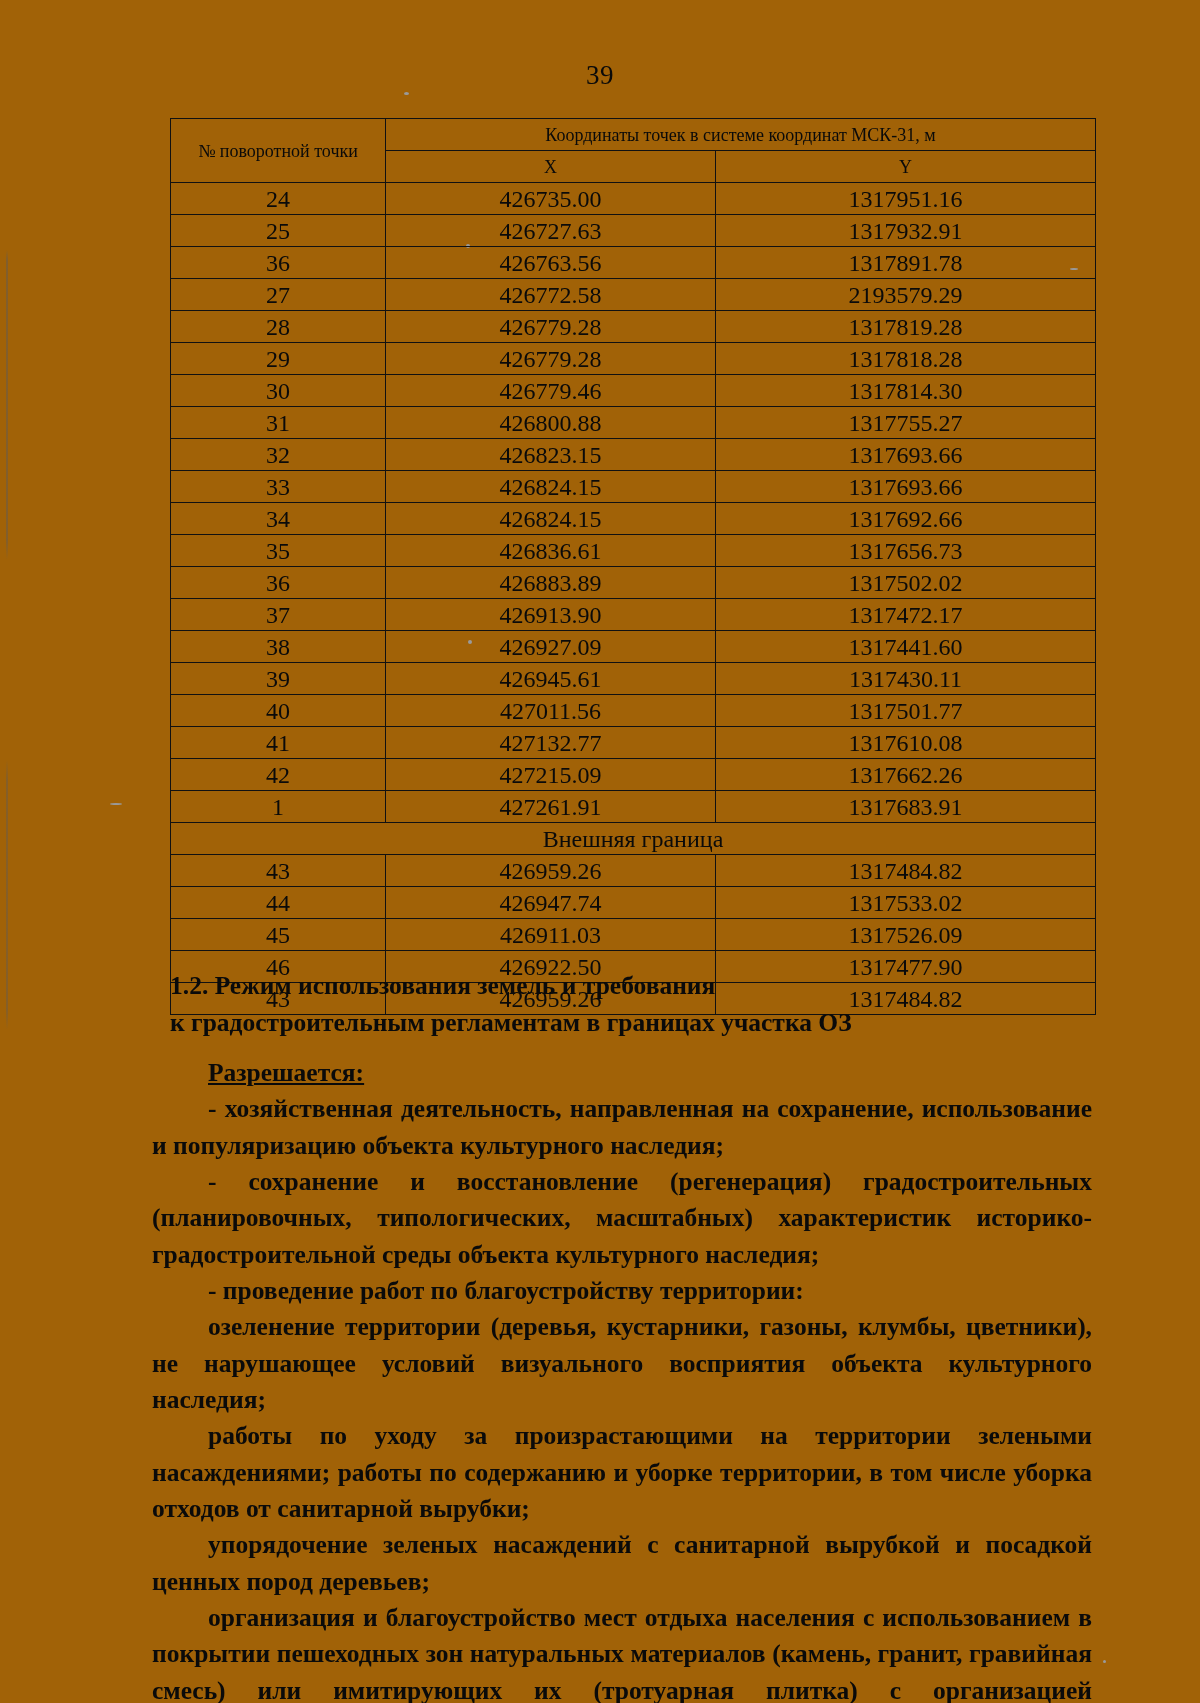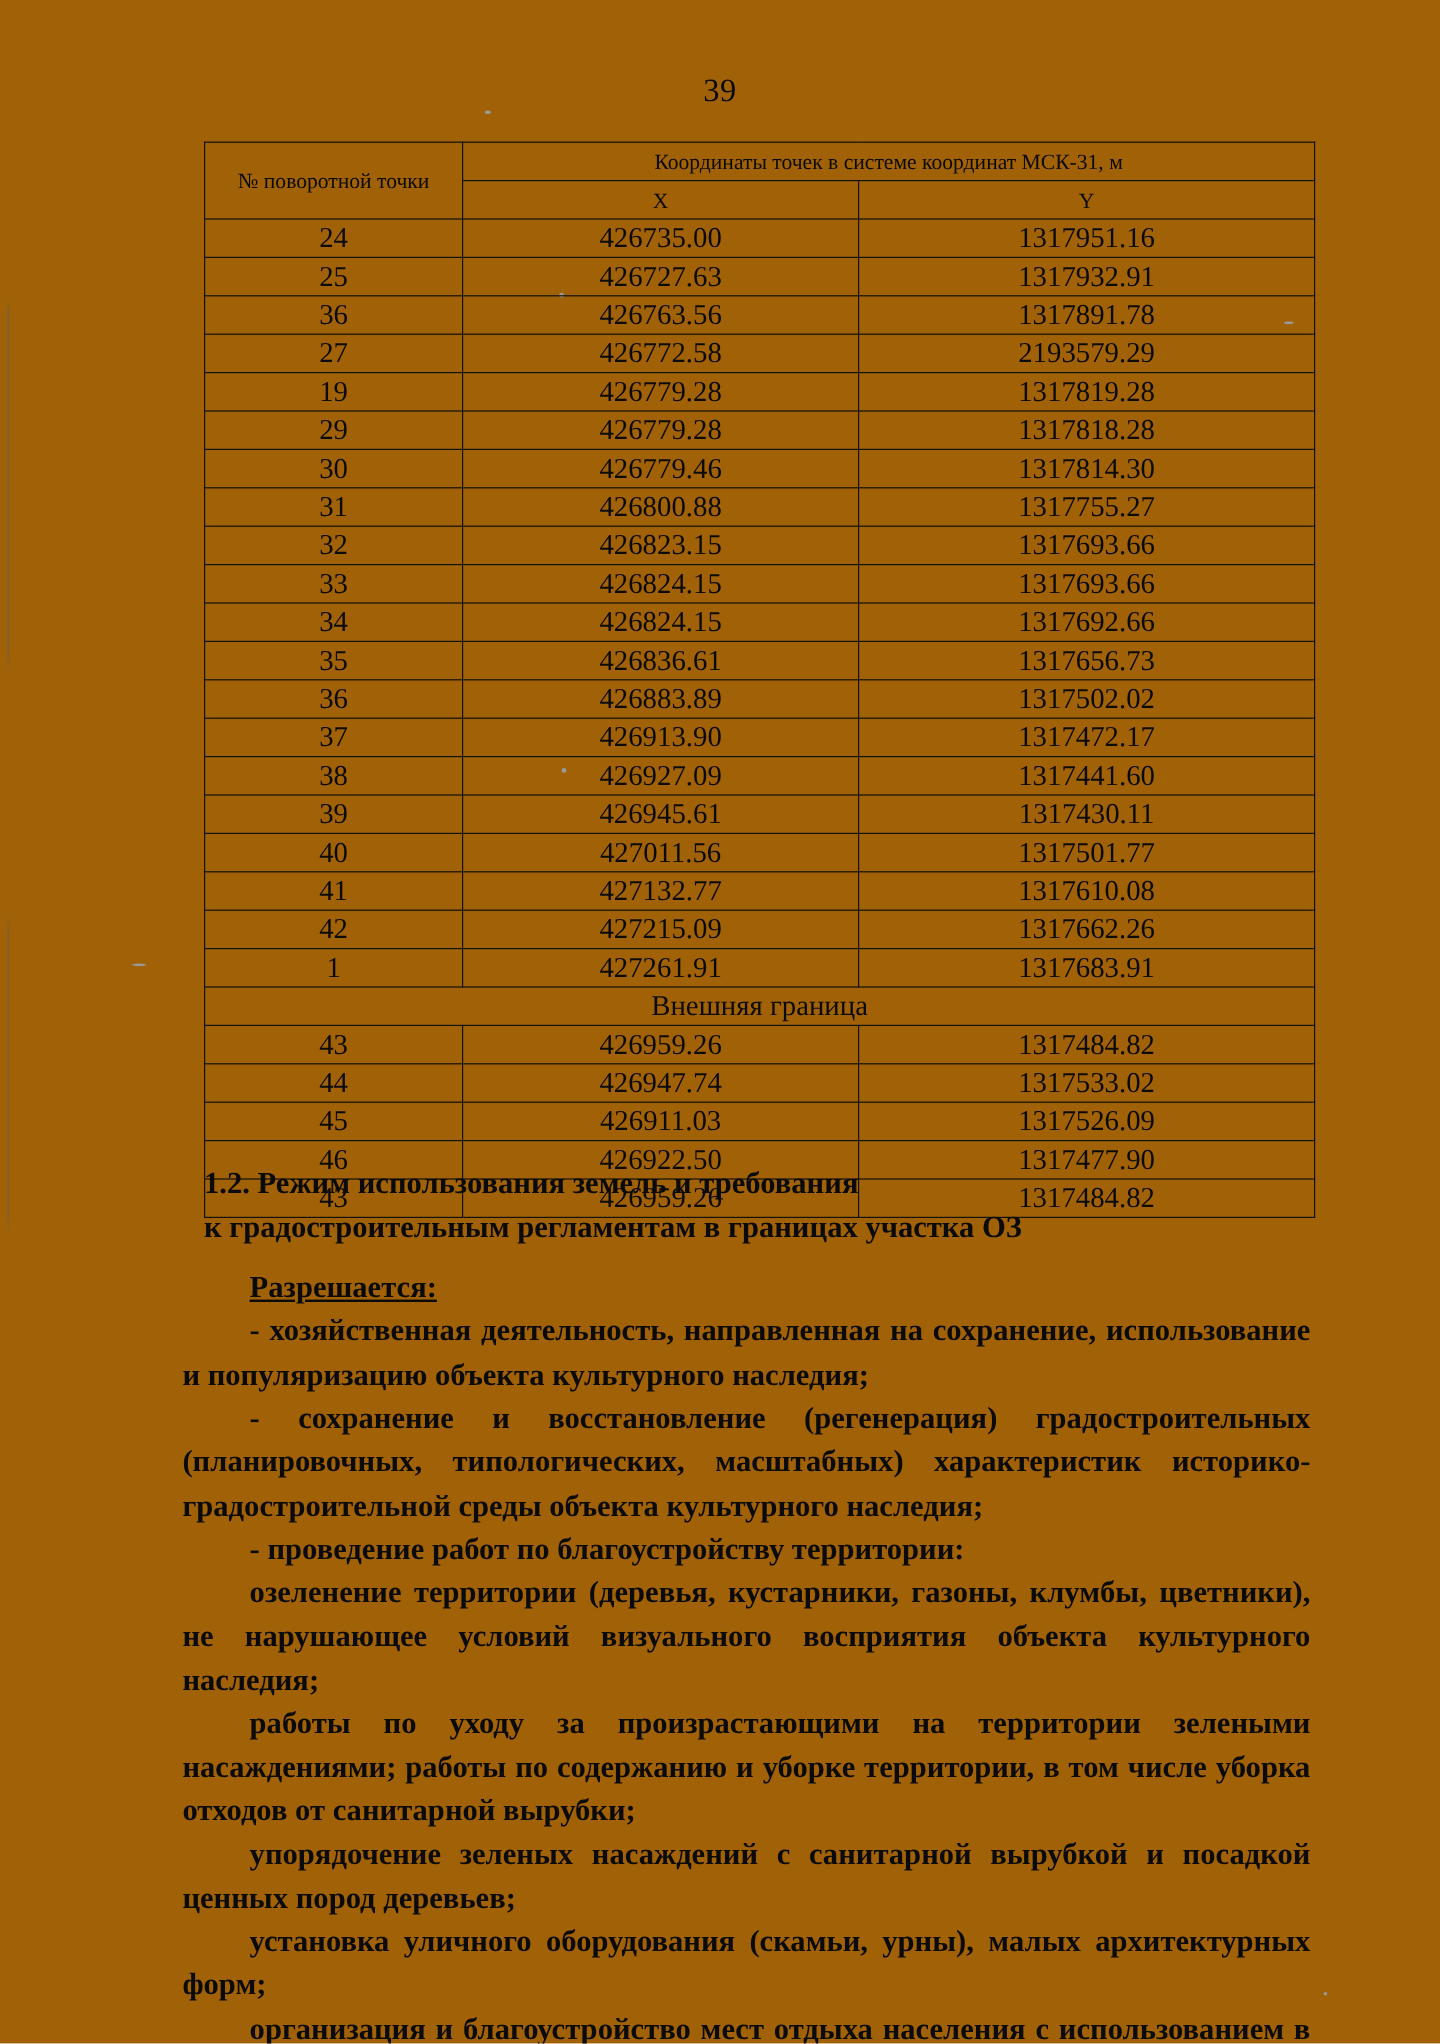--- a/index.html
+++ b/index.html
@@ -182,21 +182,21 @@
             <td>36</td>
             <td>426763.56</td>
             <td>1317891.78</td>
           </tr>
           <tr>
             <td>27</td>
             <td>426772.58</td>
             <td>2193579.29</td>
           </tr>
           <tr>
-            <td>19</td>
+            <td>28</td>
             <td>426779.28</td>
             <td>1317819.28</td>
           </tr>
           <tr>
             <td>29</td>
             <td>426779.28</td>
             <td>1317818.28</td>
           </tr>
           <tr>
             <td>30</td>
@@ -313,18 +313,17 @@
     <p class="no-indent">
       <span style="display:inline-block; width:56px;"></span><span class="underlined">Разрешается:</span>
     </p>
     <div id="paragraph-list">
         <p>- хозяйственная деятельность, направленная на сохранение, использование и популяризацию объекта культурного наследия;</p>
         <p>- сохранение и восстановление (регенерация) градостроительных (планировочных, типологических, масштабных) характеристик историко-градостроительной среды объекта культурного наследия;</p>
         <p>- проведение работ по благоустройству территории:</p>
         <p>озеленение территории (деревья, кустарники, газоны, клумбы, цветники), не нарушающее условий визуального восприятия объекта культурного наследия;</p>
         <p>работы по уходу за произрастающими на территории зелеными насаждениями; работы по содержанию и уборке территории, в том числе уборка отходов от санитарной вырубки;</p>
         <p>упорядочение зеленых насаждений с санитарной вырубкой и посадкой ценных пород деревьев;</p>
-        <p>установка уличного оборудования (скамьи, урны), малых архитектурных форм;</p>
         <p>организация и благоустройство мест отдыха населения с использованием в покрытии пешеходных зон натуральных материалов (камень, гранит, гравийная смесь) или имитирующих их (тротуарная плитка) с организацией водоотведения;</p>
       </div>
   </div>
 
 </div>
 
 </body></html>

